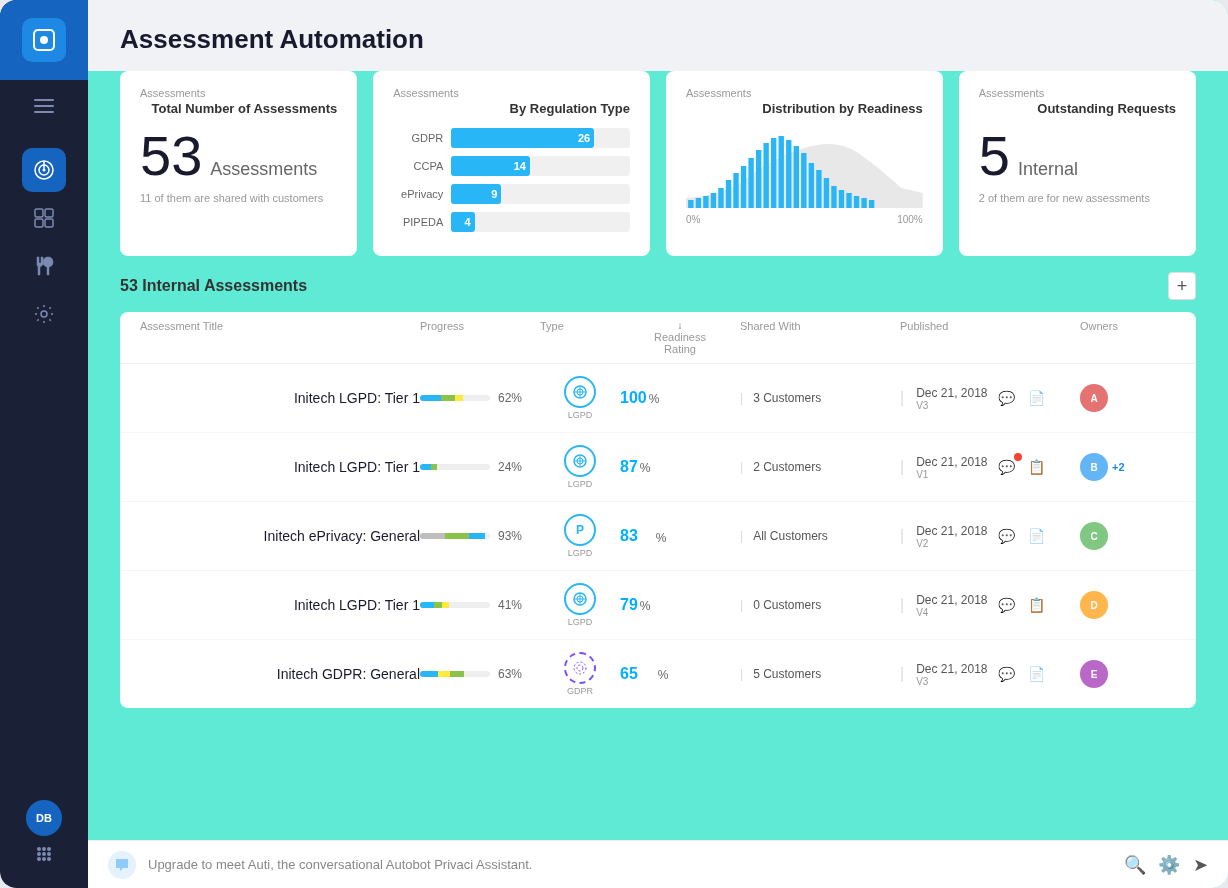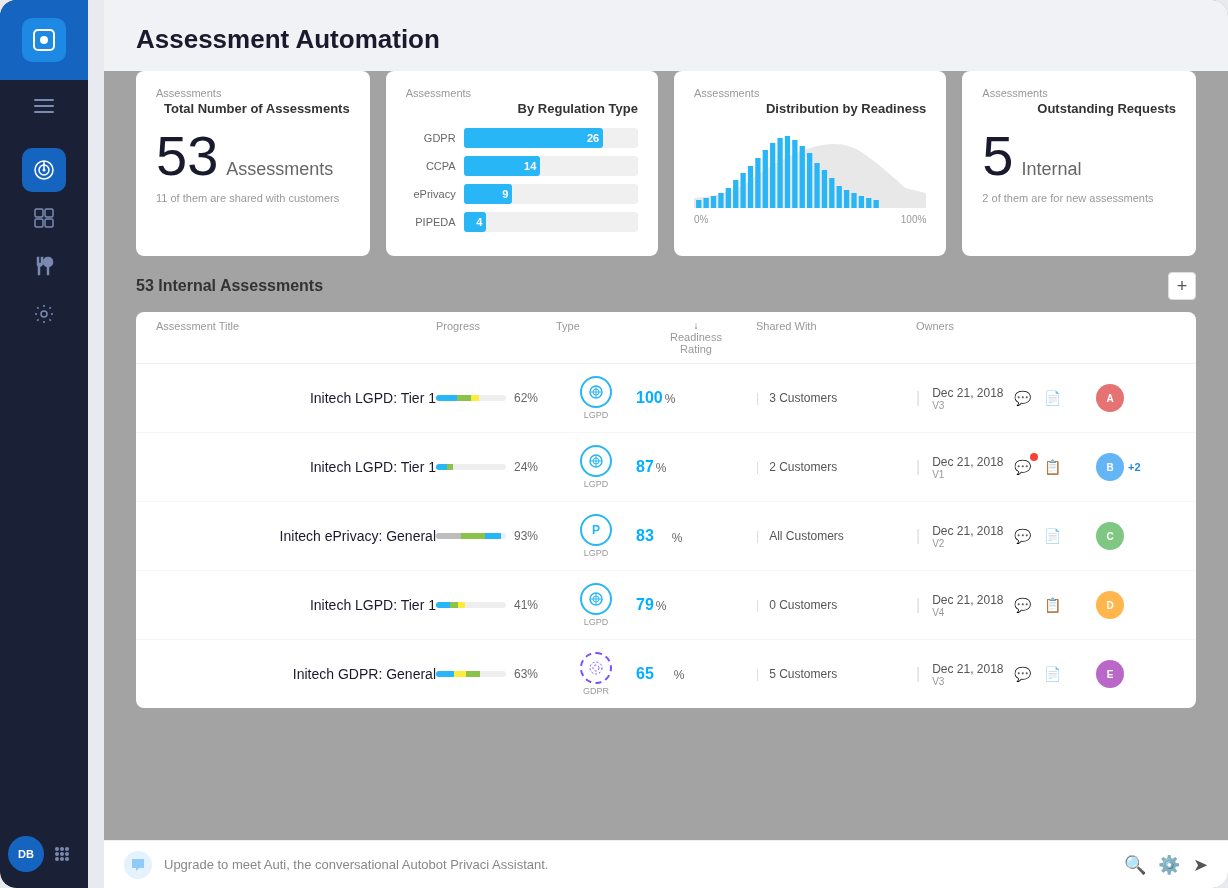--- a/index.html
+++ b/index.html
@@ -9,26 +9,26 @@
 
     
     .sidebar { width: 88px; background: #1a2035; display: flex; flex-direction: column; align-items: center; padding: 0; flex-shrink: 0; }
     .sidebar-logo { width: 88px; height: 80px; background: #1565c0; display: flex; align-items: center; justify-content: center; }
     .logo-box { width: 44px; height: 44px; background: #1e88e5; border-radius: 10px; display: flex; align-items: center; justify-content: center; }
     .sidebar-menu-icon { width: 88px; height: 44px; display: flex; align-items: center; justify-content: center; color: #7b8ab0; cursor: pointer; margin-top: 4px; }
     .sidebar-nav { display: flex; flex-direction: column; align-items: center; gap: 4px; margin-top: 20px; width: 100%; }
     .nav-item { width: 44px; height: 44px; border-radius: 10px; display: flex; align-items: center; justify-content: center; color: #7b8ab0; cursor: pointer; }
     .nav-item.active { background: #1565c0; color: white; }
     .nav-item svg { width: 22px; height: 22px; }
-    .sidebar-bottom { margin-top: auto; display: flex; flex-direction: row; align-items: center; padding-bottom: 16px; }
+    .sidebar-bottom { margin-top: auto; display: flex; flex-direction: column; align-items: center; padding-bottom: 16px; }
     .avatar-circle { width: 36px; height: 36px; border-radius: 50%; background: #1565c0; display: flex; align-items: center; justify-content: center; color: white; font-size: 11px; font-weight: 700; cursor: pointer; }
     .dot-grid { width: 36px; height: 36px; display: flex; align-items: center; justify-content: center; cursor: pointer; }
 
     
-    .main-content { flex: 1; display: flex; flex-direction: column; background: #a3a3a3; overflow: hidden; margin-left: 16px; }
+    .main-content { flex: 1; display: flex; flex-direction: column; background: #5eead4; overflow: hidden; }
     .page-header { background: #f0f2f5; padding: 24px 32px 16px; }
     .page-title { font-size: 26px; font-weight: 600; color: #1a1a2e; }
 
     
     .stats-row { display: flex; gap: 16px; padding: 0 32px 16px; }
     .stat-card { background: white; border-radius: 8px; padding: 16px 20px; flex: 1; min-height: 140px; }
     .stat-label { font-size: 11px; color: #999; margin-bottom: 2px; }
     .stat-title { font-size: 13px; font-weight: 600; color: #333; margin-bottom: 12px; text-align: right; }
     .stat-number { font-size: 56px; font-weight: 300; color: #1a1a2e; line-height: 1; }
     .stat-number-unit { font-size: 18px; color: #666; margin-left: 8px; }
@@ -296,20 +296,21 @@
         <div class="table-cols-header">
           <div class="col-header">Assessment Title</div>
           <div class="col-header">Progress</div>
           <div class="col-header">Type</div>
           <div class="col-header readiness">
             <span class="readiness-arrow">↓</span>
             <span>Readiness</span>
             <span>Rating</span>
           </div>
           <div class="col-header">Shared With</div>
+          <div class="col-header">Published</div>
           <div class="col-header">Owners</div>
 
         </div>
 
         <div class="table-row">
           <div class="row-title">Initech LGPD: Tier 1</div>
           <div class="progress-bar-container">
             <div class="progress-track">
               <div class="progress-segments">
                 <div class="seg-blue" style="width:30%"></div>

